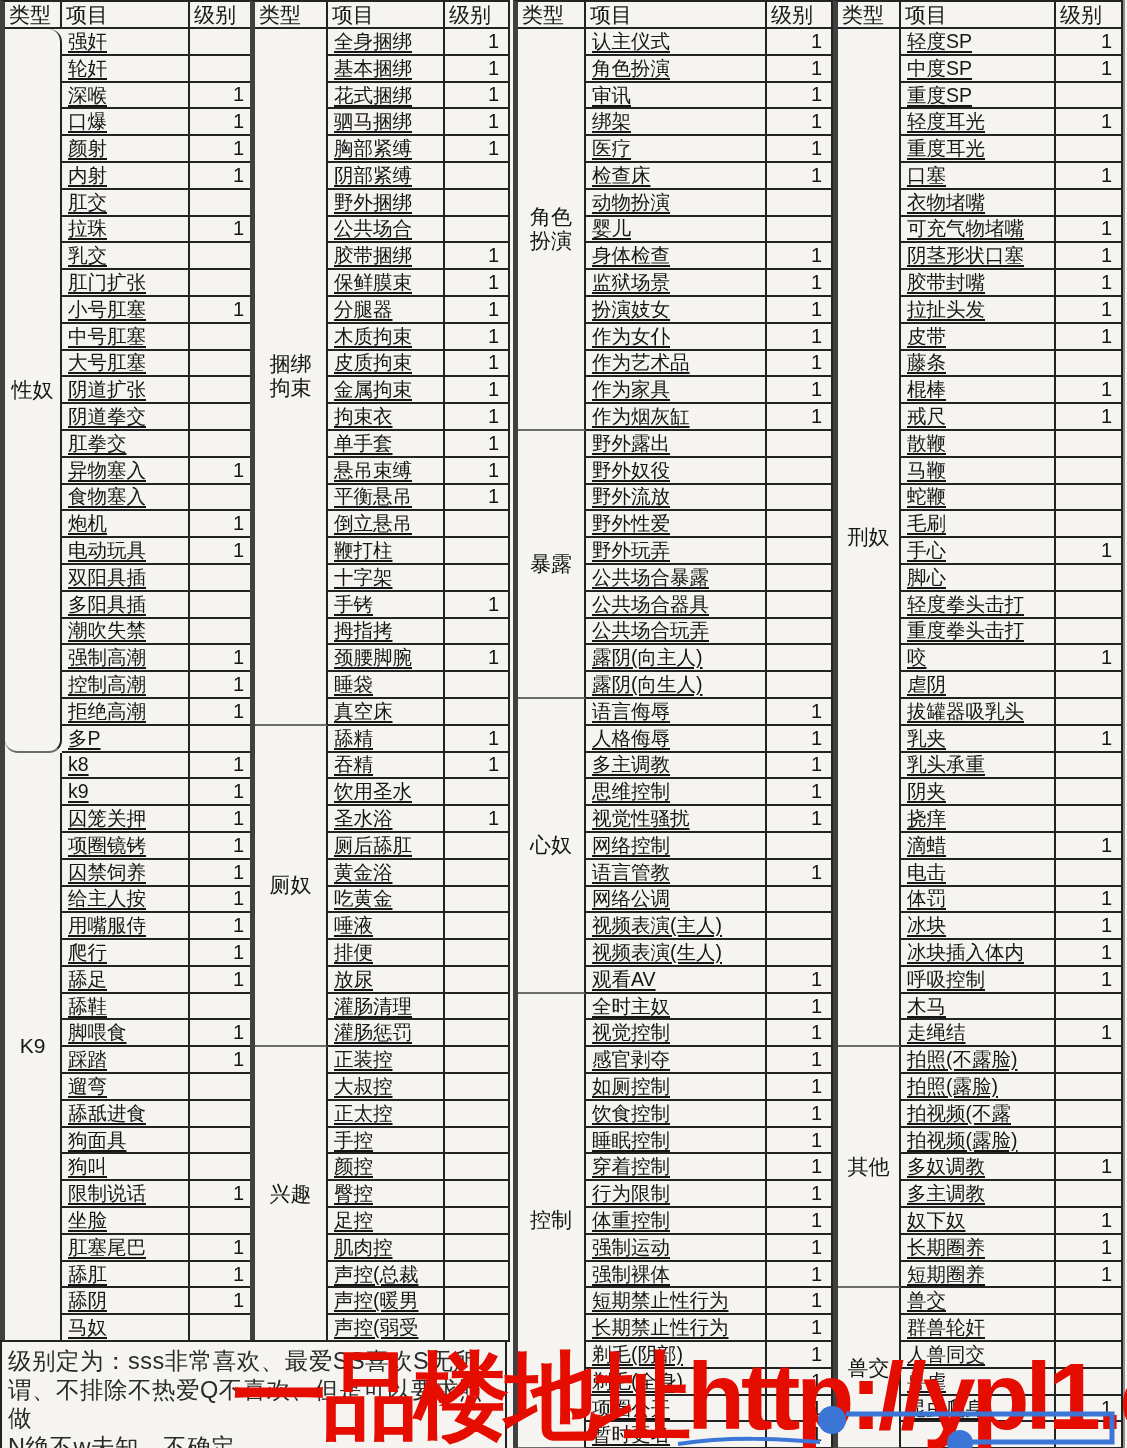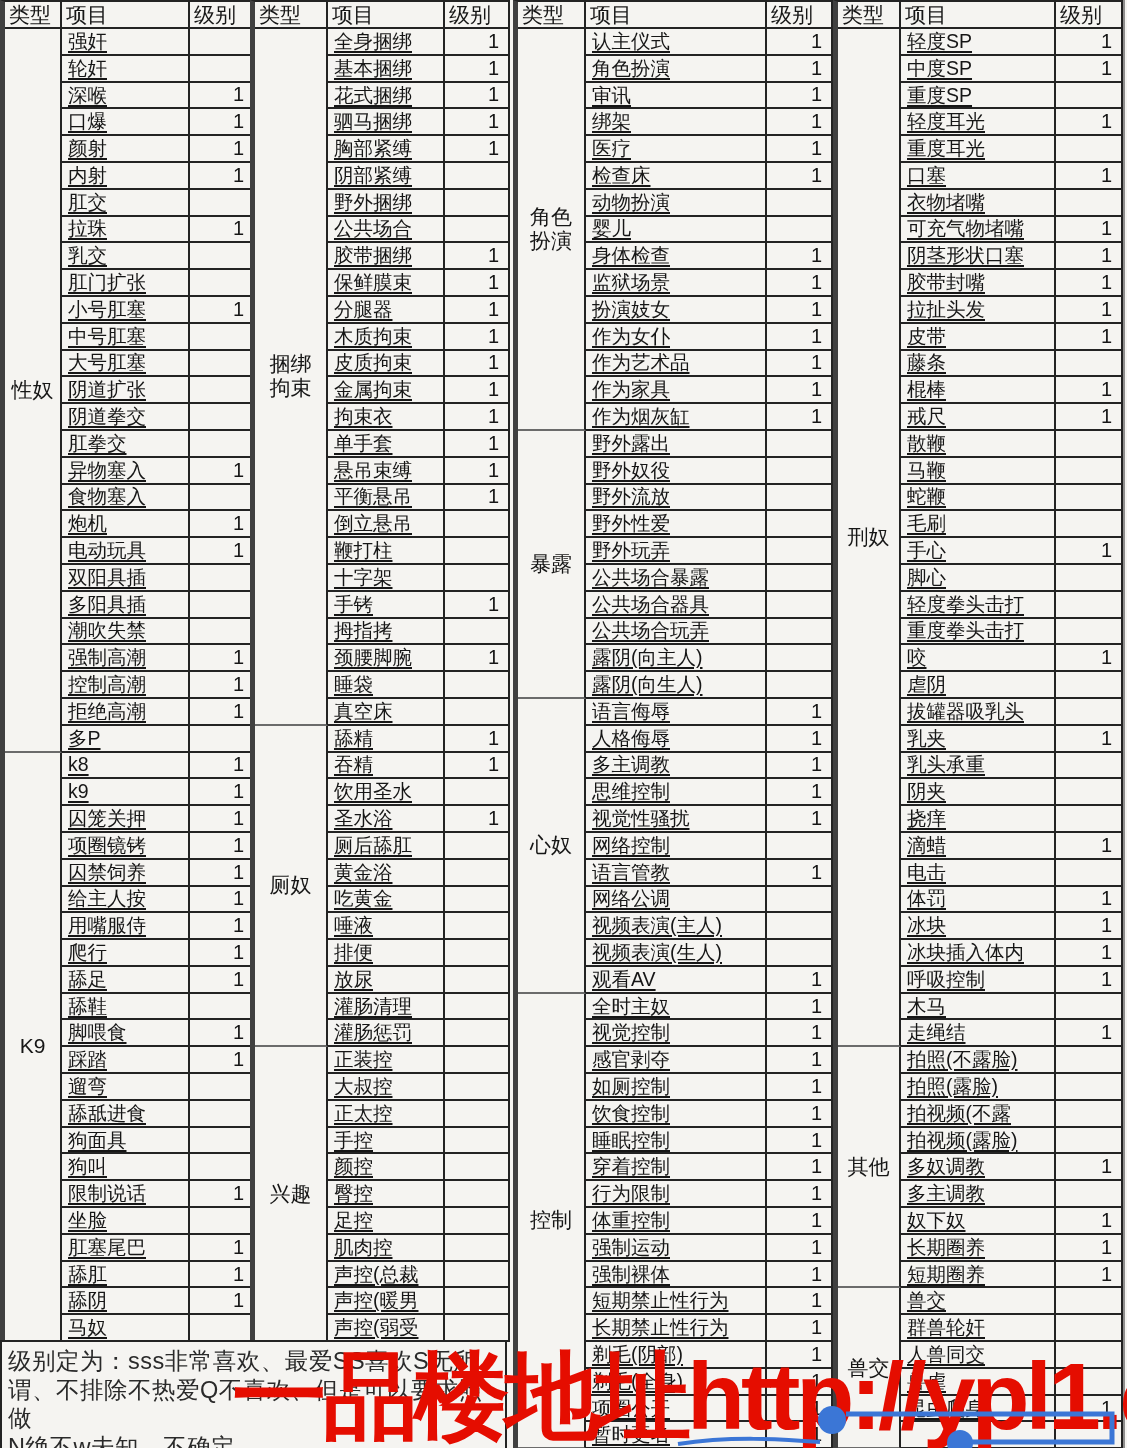--- a/index.html
+++ b/index.html
@@ -79,21 +79,21 @@
 </head>
 <body>
 
 <div id="canvas">
 
   <div id="groups">
       <div class="tgroup" style="left: 0px; grid-template-columns: 57px 128px 65px; grid-template-rows: 27px; grid-auto-rows: 26.8px;">
         <div class="cell head">类型</div>
         <div class="cell head">项目</div>
         <div class="cell head">级别</div>
-        <div class="cell typecell" style="grid-area: span 27 / 1;">性奴</div>
+        <div class="cell typecell" style="grid-area: span 27 / 1; border-radius: 13px;">性奴</div>
         <div class="cell namecell">强奸</div>
         <div class="cell lvlcell"></div>
         <div class="cell namecell">轮奸</div>
         <div class="cell lvlcell"></div>
         <div class="cell namecell">深喉</div>
         <div class="cell lvlcell">1</div>
         <div class="cell namecell">口爆</div>
         <div class="cell lvlcell">1</div>
         <div class="cell namecell">颜射</div>
         <div class="cell lvlcell">1</div>

